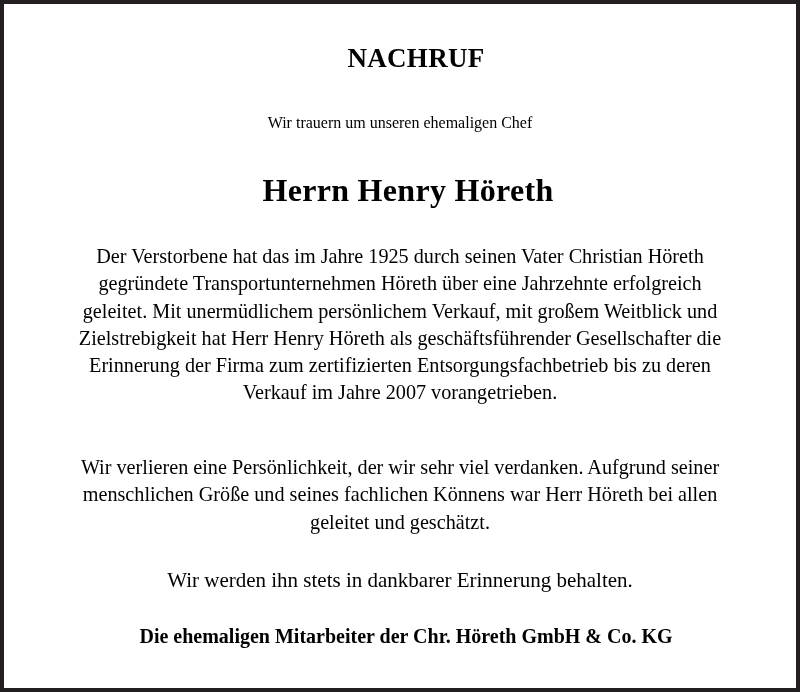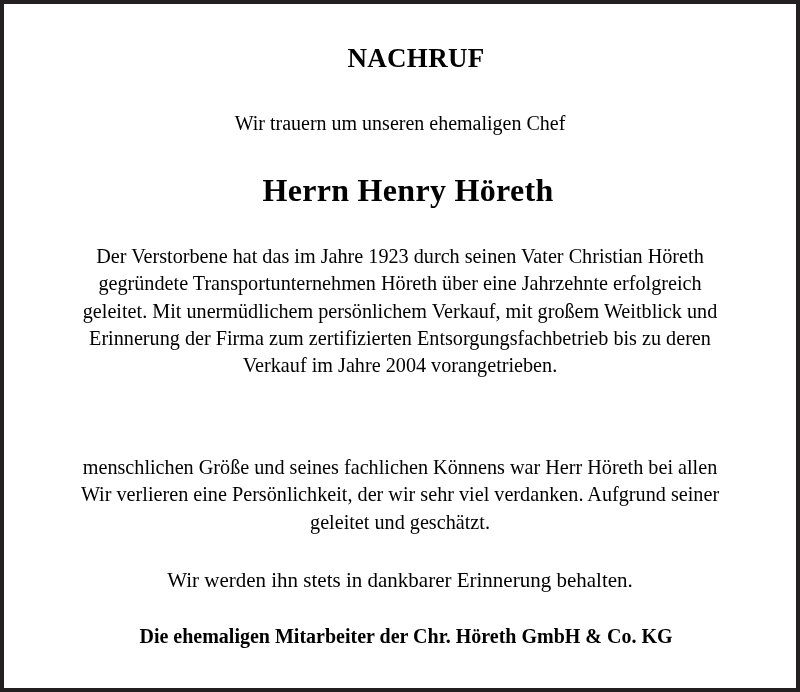--- a/index.html
+++ b/index.html
@@ -15,21 +15,21 @@
       text-align: center;
     }
     .title {
       position: absolute; left: 0; right: 0; top: 38px;
       font-size: 27px; font-weight: bold; letter-spacing: 0.3px;
       line-height: 32px;
       margin-left: 32px;
     }
     .subtitle {
       position: absolute; left: 0; right: 0; top: 106px;
-      font-size: 20px; line-height: 26px;
+      font-size: 16px; line-height: 26px;
     }
     .name {
       position: absolute; left: 0; right: 0; top: 167px;
       font-size: 32px; font-weight: bold; line-height: 38px;
       letter-spacing: 0.3px;
       margin-left: 16px;
     }
     .para {
       position: absolute; left: 30px; right: 30px;
       font-size: 20.2px; line-height: 27.3px;
@@ -48,28 +48,29 @@
   </style>
 </head>
 <body>
 
 <div class="frame">
   <div class="title">NACHRUF</div>
   <div class="subtitle">Wir trauern um unseren ehemaligen Chef</div>
   <div class="name">Herrn Henry Höreth</div>
 
   <div class="para p1">
-    <span class="line">Der Verstorbene hat das im Jahre 1923 durch seinen Vater Christian Höreth</span>
+    <span class="line">Der Verstorbene hat das im Jahre 1925 durch seinen Vater Christian Höreth</span>
     <span class="line">gegründete Transportunternehmen Höreth über eine Jahrzehnte erfolgreich</span>
     <span class="line">geleitet. Mit unermüdlichem persönlichem Verkauf, mit großem Weitblick und</span>
+    <span class="line">Zielstrebigkeit hat Herr Henry Höreth als geschäftsführender Gesellschafter die</span>
     <span class="line">Erinnerung der Firma zum zertifizierten Entsorgungsfachbetrieb bis zu deren</span>
-    <span class="line">Verkauf im Jahre 2004 vorangetrieben.</span>
+    <span class="line">Verkauf im Jahre 2007 vorangetrieben.</span>
   </div>
 
   <div class="para p2">
+    <span class="line">Wir verlieren eine Persönlichkeit, der wir sehr viel verdanken. Aufgrund seiner</span>
     <span class="line">menschlichen Größe und seines fachlichen Könnens war Herr Höreth bei allen</span>
-    <span class="line">Wir verlieren eine Persönlichkeit, der wir sehr viel verdanken. Aufgrund seiner</span>
     <span class="line">geleitet und geschätzt.</span>
   </div>
 
   <div class="closing">Wir werden ihn stets in dankbarer Erinnerung behalten.</div>
   <div class="signature">Die ehemaligen Mitarbeiter der Chr. Höreth GmbH &amp; Co. KG</div>
 </div>
 
 </body></html>

